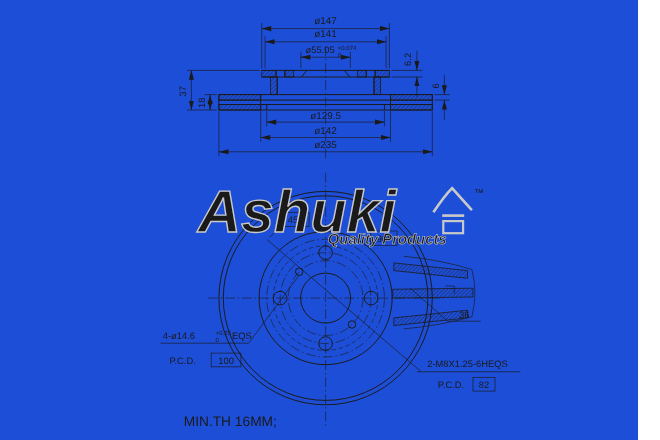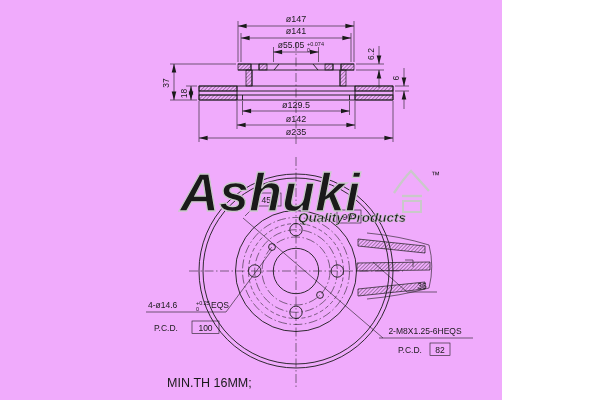--- a/index.html
+++ b/index.html
@@ -1,16 +1,16 @@
 <!DOCTYPE html>
 <html><head>
 <meta charset="utf-8">
 <style>
   html,body{margin:0;padding:0;background:#ffffff;}
-  .stage{position:relative;width:502px;height:400px;background:#f0abfc;overflow:hidden;
+  .stage{position:relative;width:580px;height:400px;background:#1d4ed8;overflow:hidden;
          font-family:"Liberation Sans",sans-serif;}
   svg{display:block;}
   text{fill:#1a1a1a;font-family:"Liberation Sans",sans-serif;}
   .dimtxt{font-size:9px;}
   .smalltxt{font-size:8.5px;}
   .toltxt{font-size:5.5px;}
   .part{stroke:#1a1a1a;stroke-width:0.9;fill:none;}
   .thin{stroke:#1a1a1a;stroke-width:0.6;fill:none;}
   .hatchshape{stroke:#1a1a1a;stroke-width:0.7;}
   .cl{stroke:#1a1a1a;stroke-width:0.55;fill:none;stroke-dasharray:9 2.5 1.5 2.5;}

